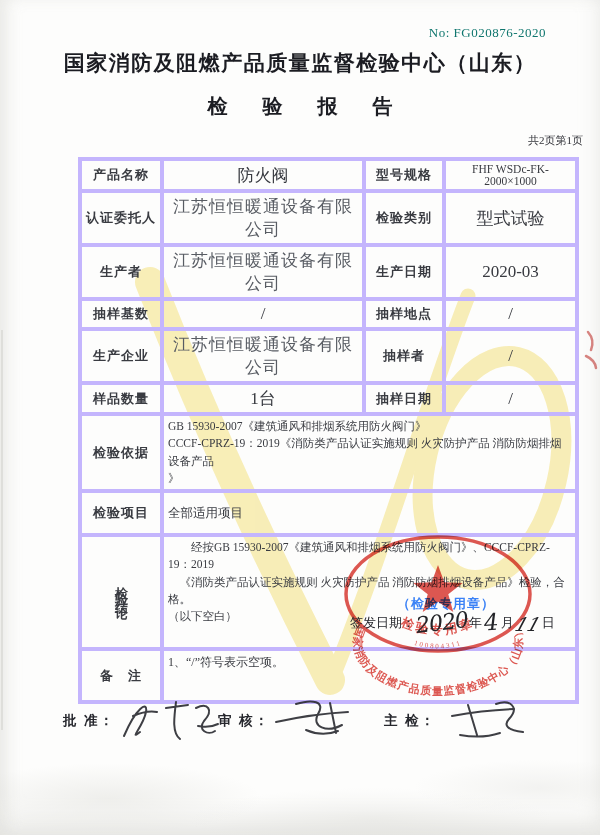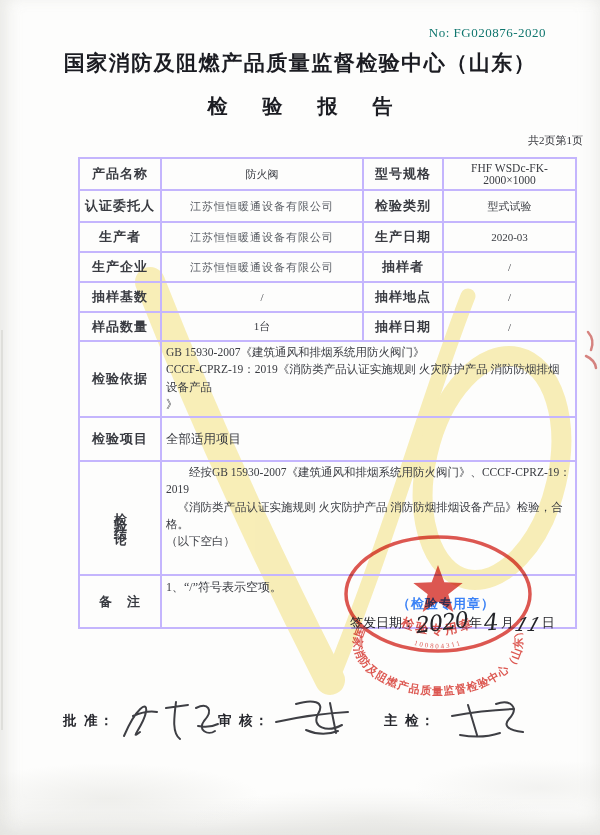--- a/index.html
+++ b/index.html
@@ -10,23 +10,23 @@
   
   .doc-no{top:25px;right:54px;font-size:13px;letter-spacing:.5px;color:#0f766e;z-index:2;}
   .title{top:49px;left:0;width:100%;text-align:center;font-size:21px;font-weight:bold;
          letter-spacing:1.5px;color:#1b1c22;z-index:2;}
   .subtitle{top:93px;left:0;width:100%;text-align:center;font-size:20px;font-weight:bold;
             letter-spacing:15px;padding-left:15px;box-sizing:border-box;color:#1b1c22;z-index:2;}
   .page-info{top:133px;right:17px;font-size:11px;color:#33343a;z-index:2;}
   
   table.rpt{position:absolute;top:157px;left:78px;width:497px;border-collapse:collapse;
             table-layout:fixed;z-index:2;background:transparent;}
-  table.rpt td{border:2px solid #c4b5fd;padding:2px 4px;color:#393b41;overflow:hidden;}
+  table.rpt td{border:4px solid #c4b5fd;padding:2px 4px;color:#393b41;overflow:hidden;}
   td.lbl{font-weight:bold;text-align:center;font-size:13px;color:#2c2d33;letter-spacing:1px;}
-  td.val{text-align:center;font-size:11px;color:#43454c;}
+  td.val{text-align:center;font-size:17px;color:#43454c;}
   td.val.company{color:#585c63;letter-spacing:1px;}
   td.long{font-size:11.5px;line-height:1.5;vertical-align:top;padding:6px 8px;color:#3a3c42;font-family:Liberation Serif, serif;}
   td.long .ln{white-space:pre-wrap;}
   .vert{writing-mode:vertical-lr;text-orientation:upright;letter-spacing:7px;display:inline-block;}
   td.concl{position:relative;vertical-align:top;}
   
   svg.layer{position:absolute;left:0;top:0;width:600px;height:835px;pointer-events:none;}
   #watermark{z-index:1;}
   #stamp{z-index:3;mix-blend-mode:multiply;opacity:.92;}
   #sigs{z-index:4;}
@@ -88,29 +88,29 @@
       <td class="lbl">检验类别</td>
       <td class="val">型式试验</td>
     </tr>
     <tr style="height:30px">
       <td class="lbl">生产者</td>
       <td class="val company">江苏恒恒暖通设备有限公司</td>
       <td class="lbl">生产日期</td>
       <td class="val">2020-03</td>
     </tr>
     <tr style="height:30px">
+      <td class="lbl">抽样基数</td>
+      <td class="val">/</td>
+      <td class="lbl">抽样地点</td>
+      <td class="val">/</td>
+    </tr>
+    <tr style="height:30px">
       <td class="lbl">生产企业</td>
       <td class="val company">江苏恒恒暖通设备有限公司</td>
       <td class="lbl">抽样者</td>
-      <td class="val">/</td>
-    </tr>
-    <tr style="height:30px">
-      <td class="lbl">抽样基数</td>
-      <td class="val">/</td>
-      <td class="lbl">抽样地点</td>
       <td class="val">/</td>
     </tr>
     <tr style="height:29px">
       <td class="lbl">样品数量</td>
       <td class="val">1台</td>
       <td class="lbl">抽样日期</td>
       <td class="val">/</td>
     </tr>
     <tr style="height:76px">
       <td class="lbl">检验依据</td>

